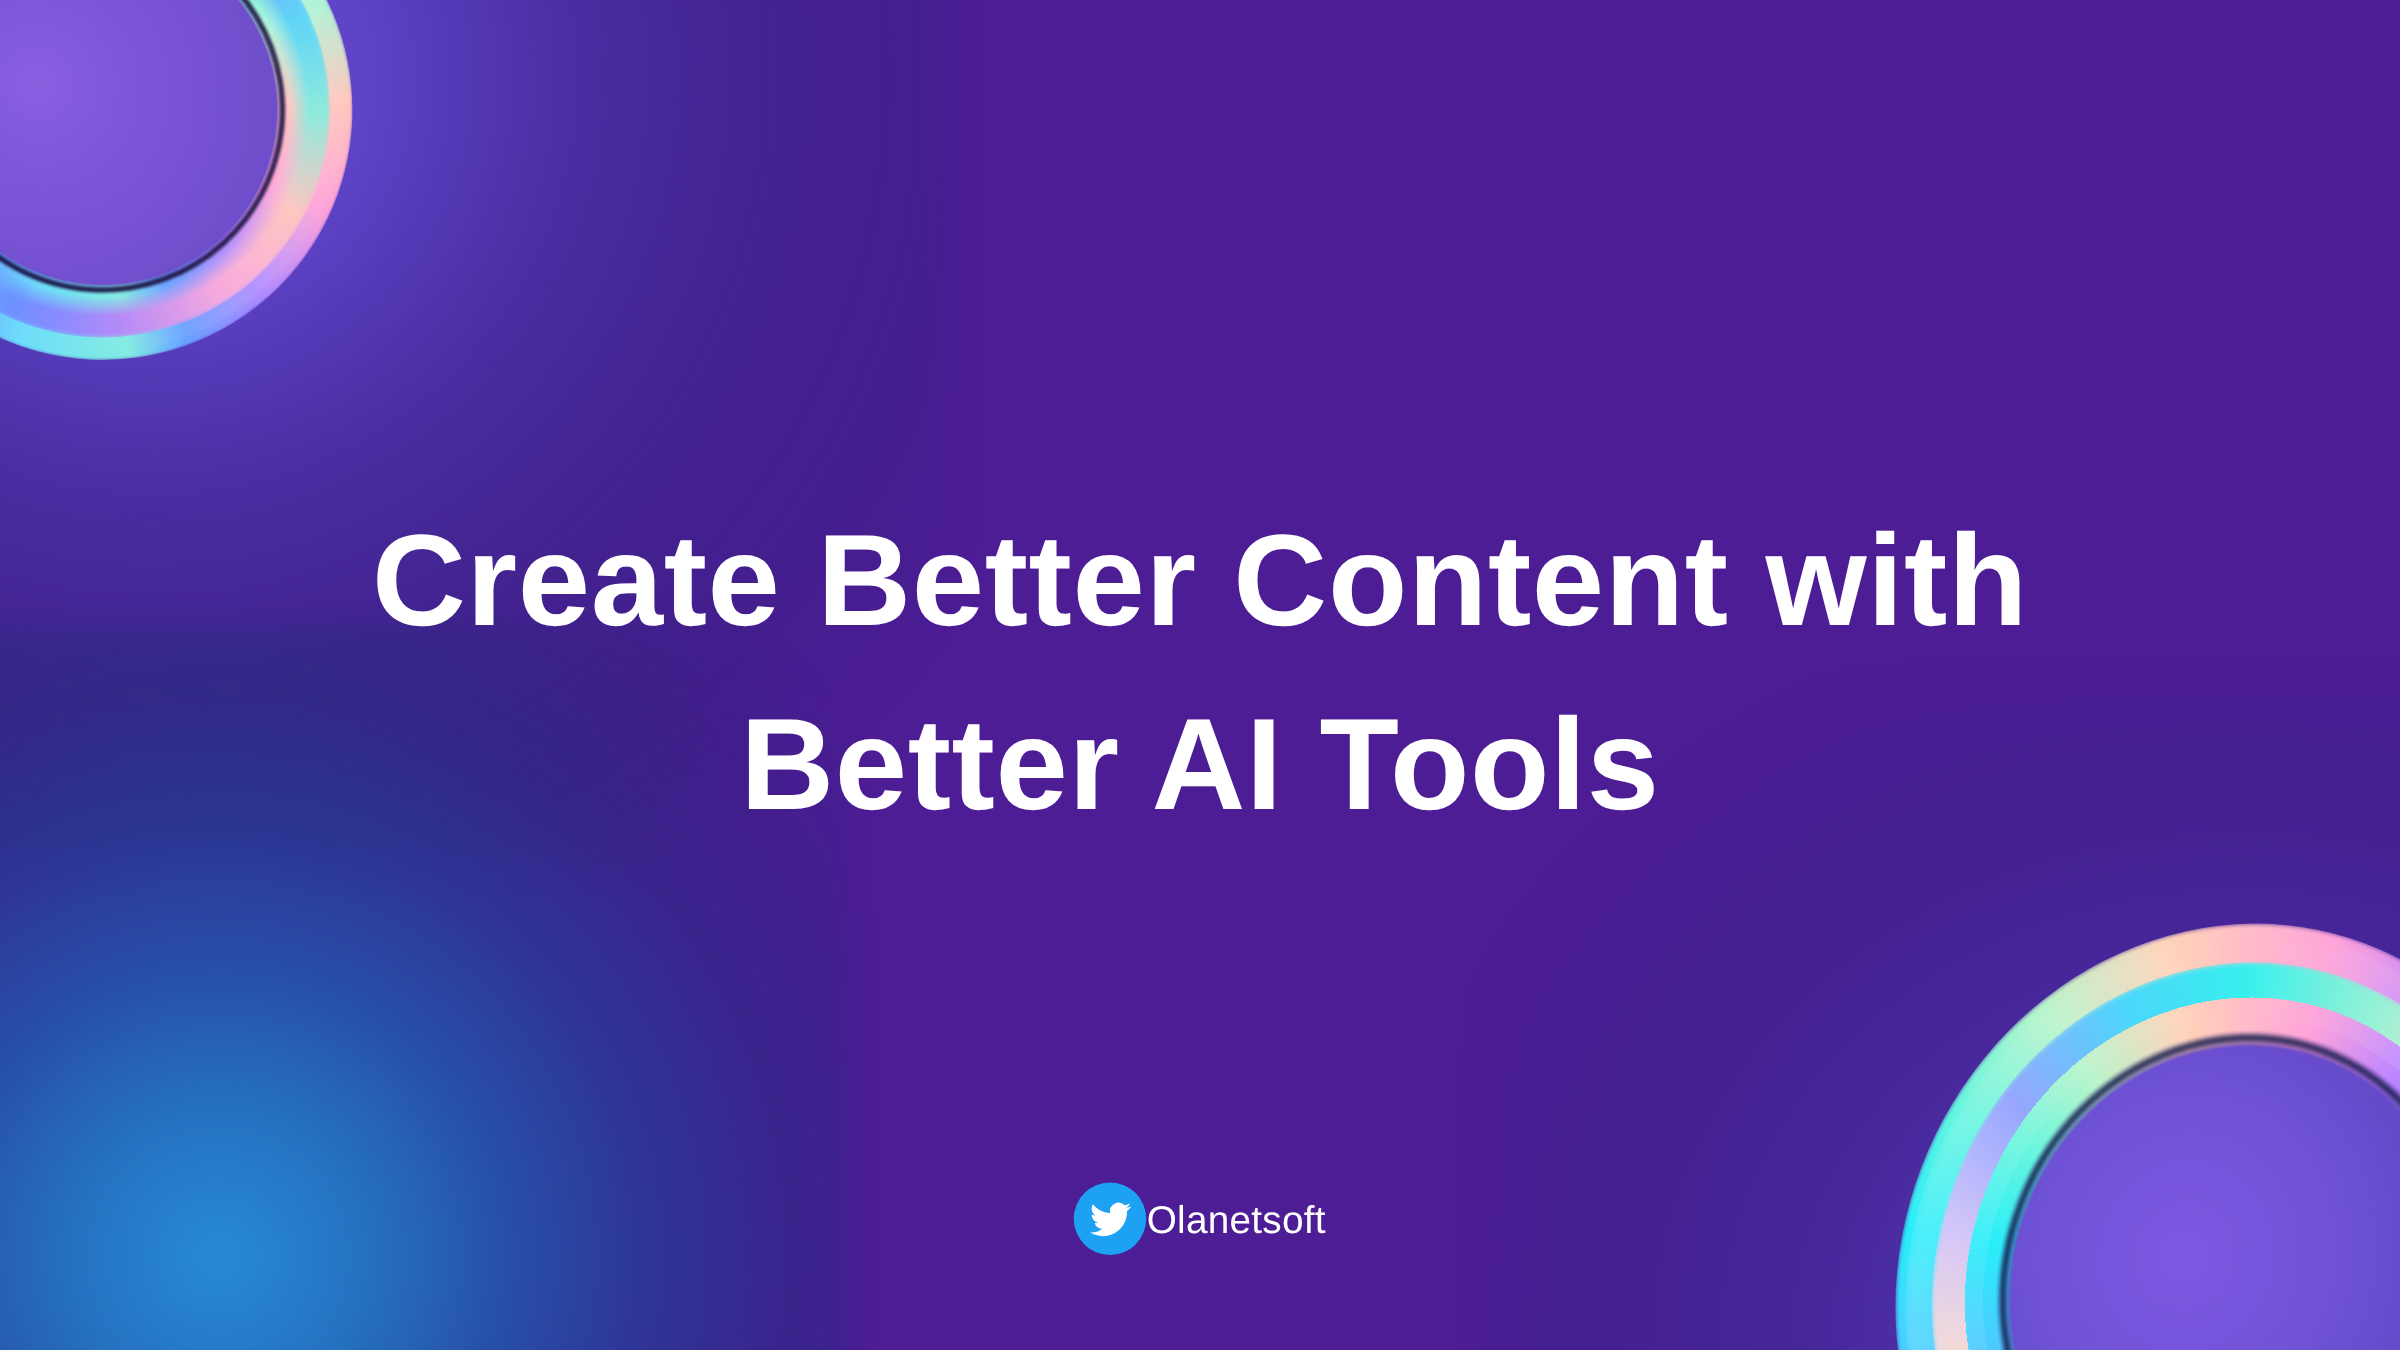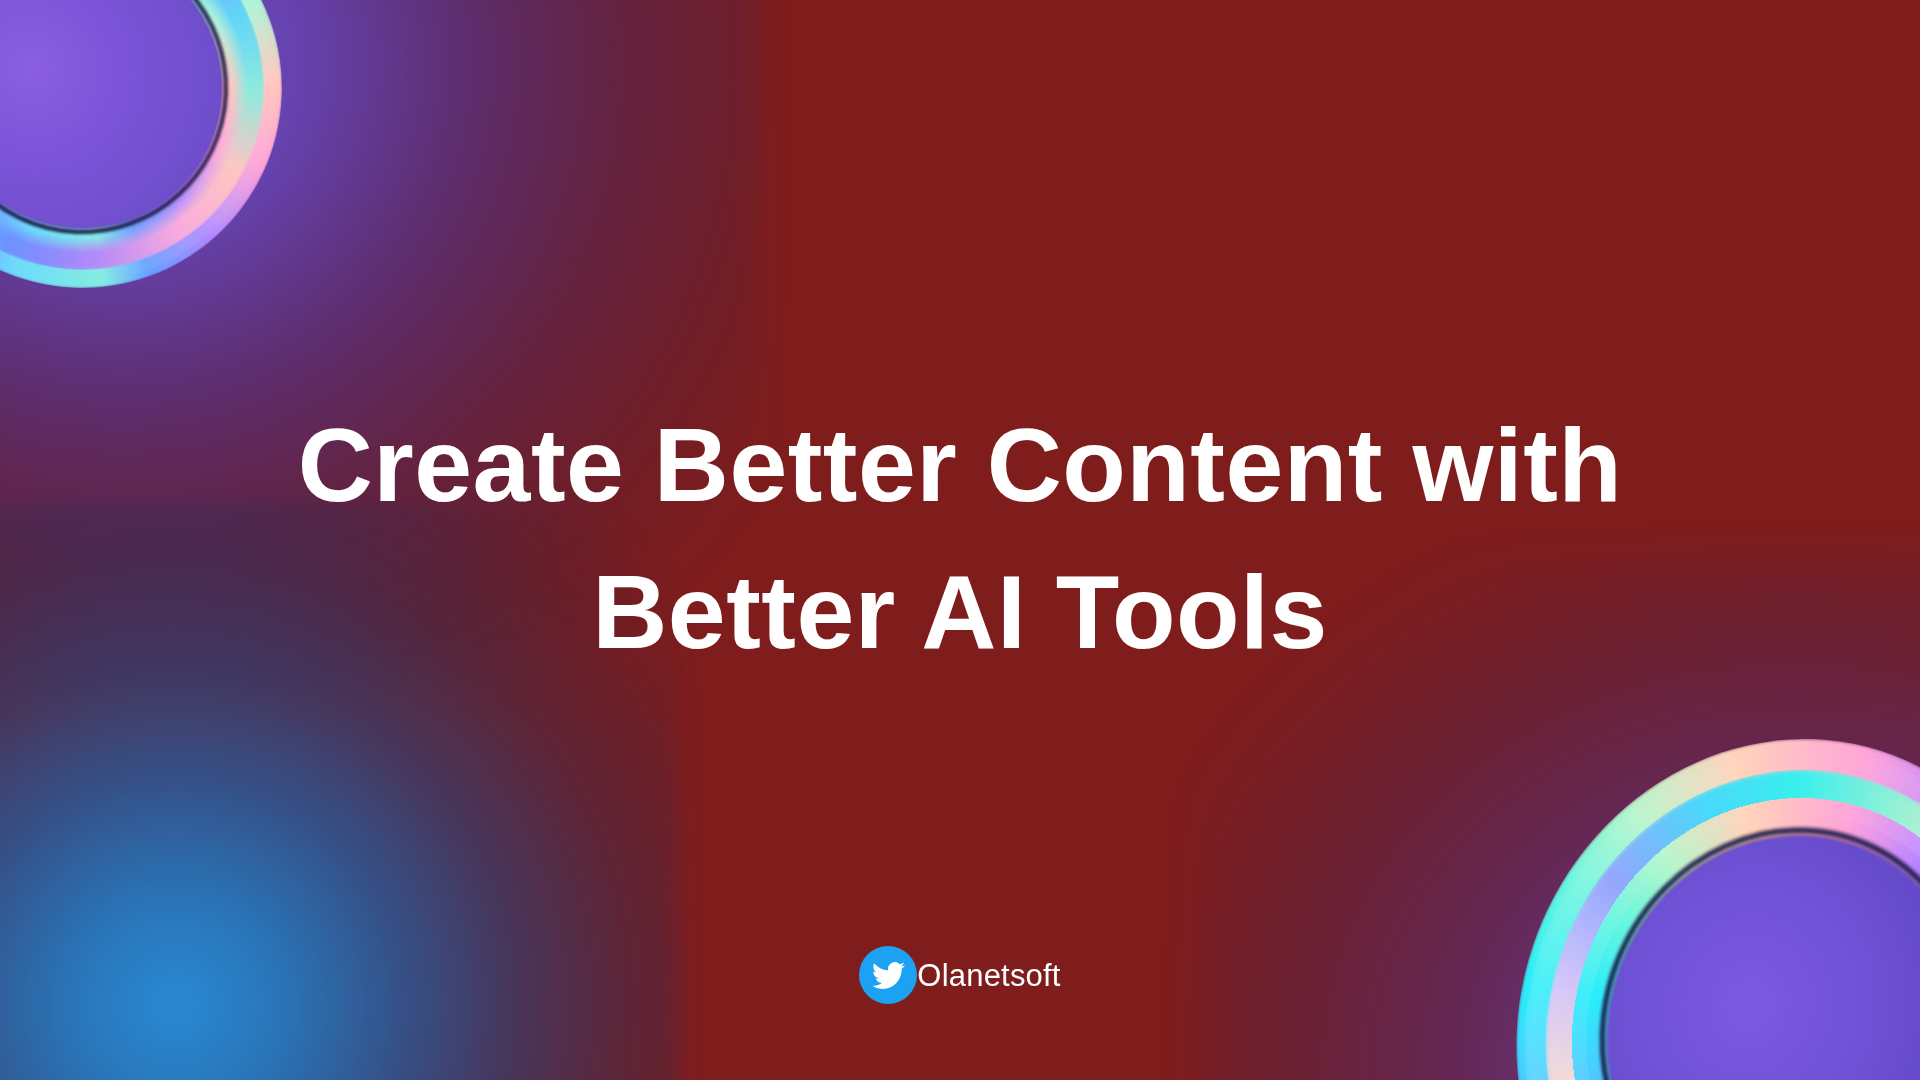--- a/index.html
+++ b/index.html
@@ -8,21 +8,21 @@
   html, body {
     width:1920px; height:1080px;
     overflow:hidden;
     background:#042253;
     font-family:"Liberation Sans", sans-serif;
   }
 
   .canvas {
     position:relative;
     width:1920px; height:1080px;
-    background:#7f1d1d;
+    background:#4c1d95;
     overflow:hidden;
   }
 
   
   .glow { position:absolute; pointer-events:none; }
 
   .glow-purple-tl {
     left:-420px; top:-430px;
     width:1180px; height:1120px;
     background:radial-gradient(ellipse at 46% 44%,

